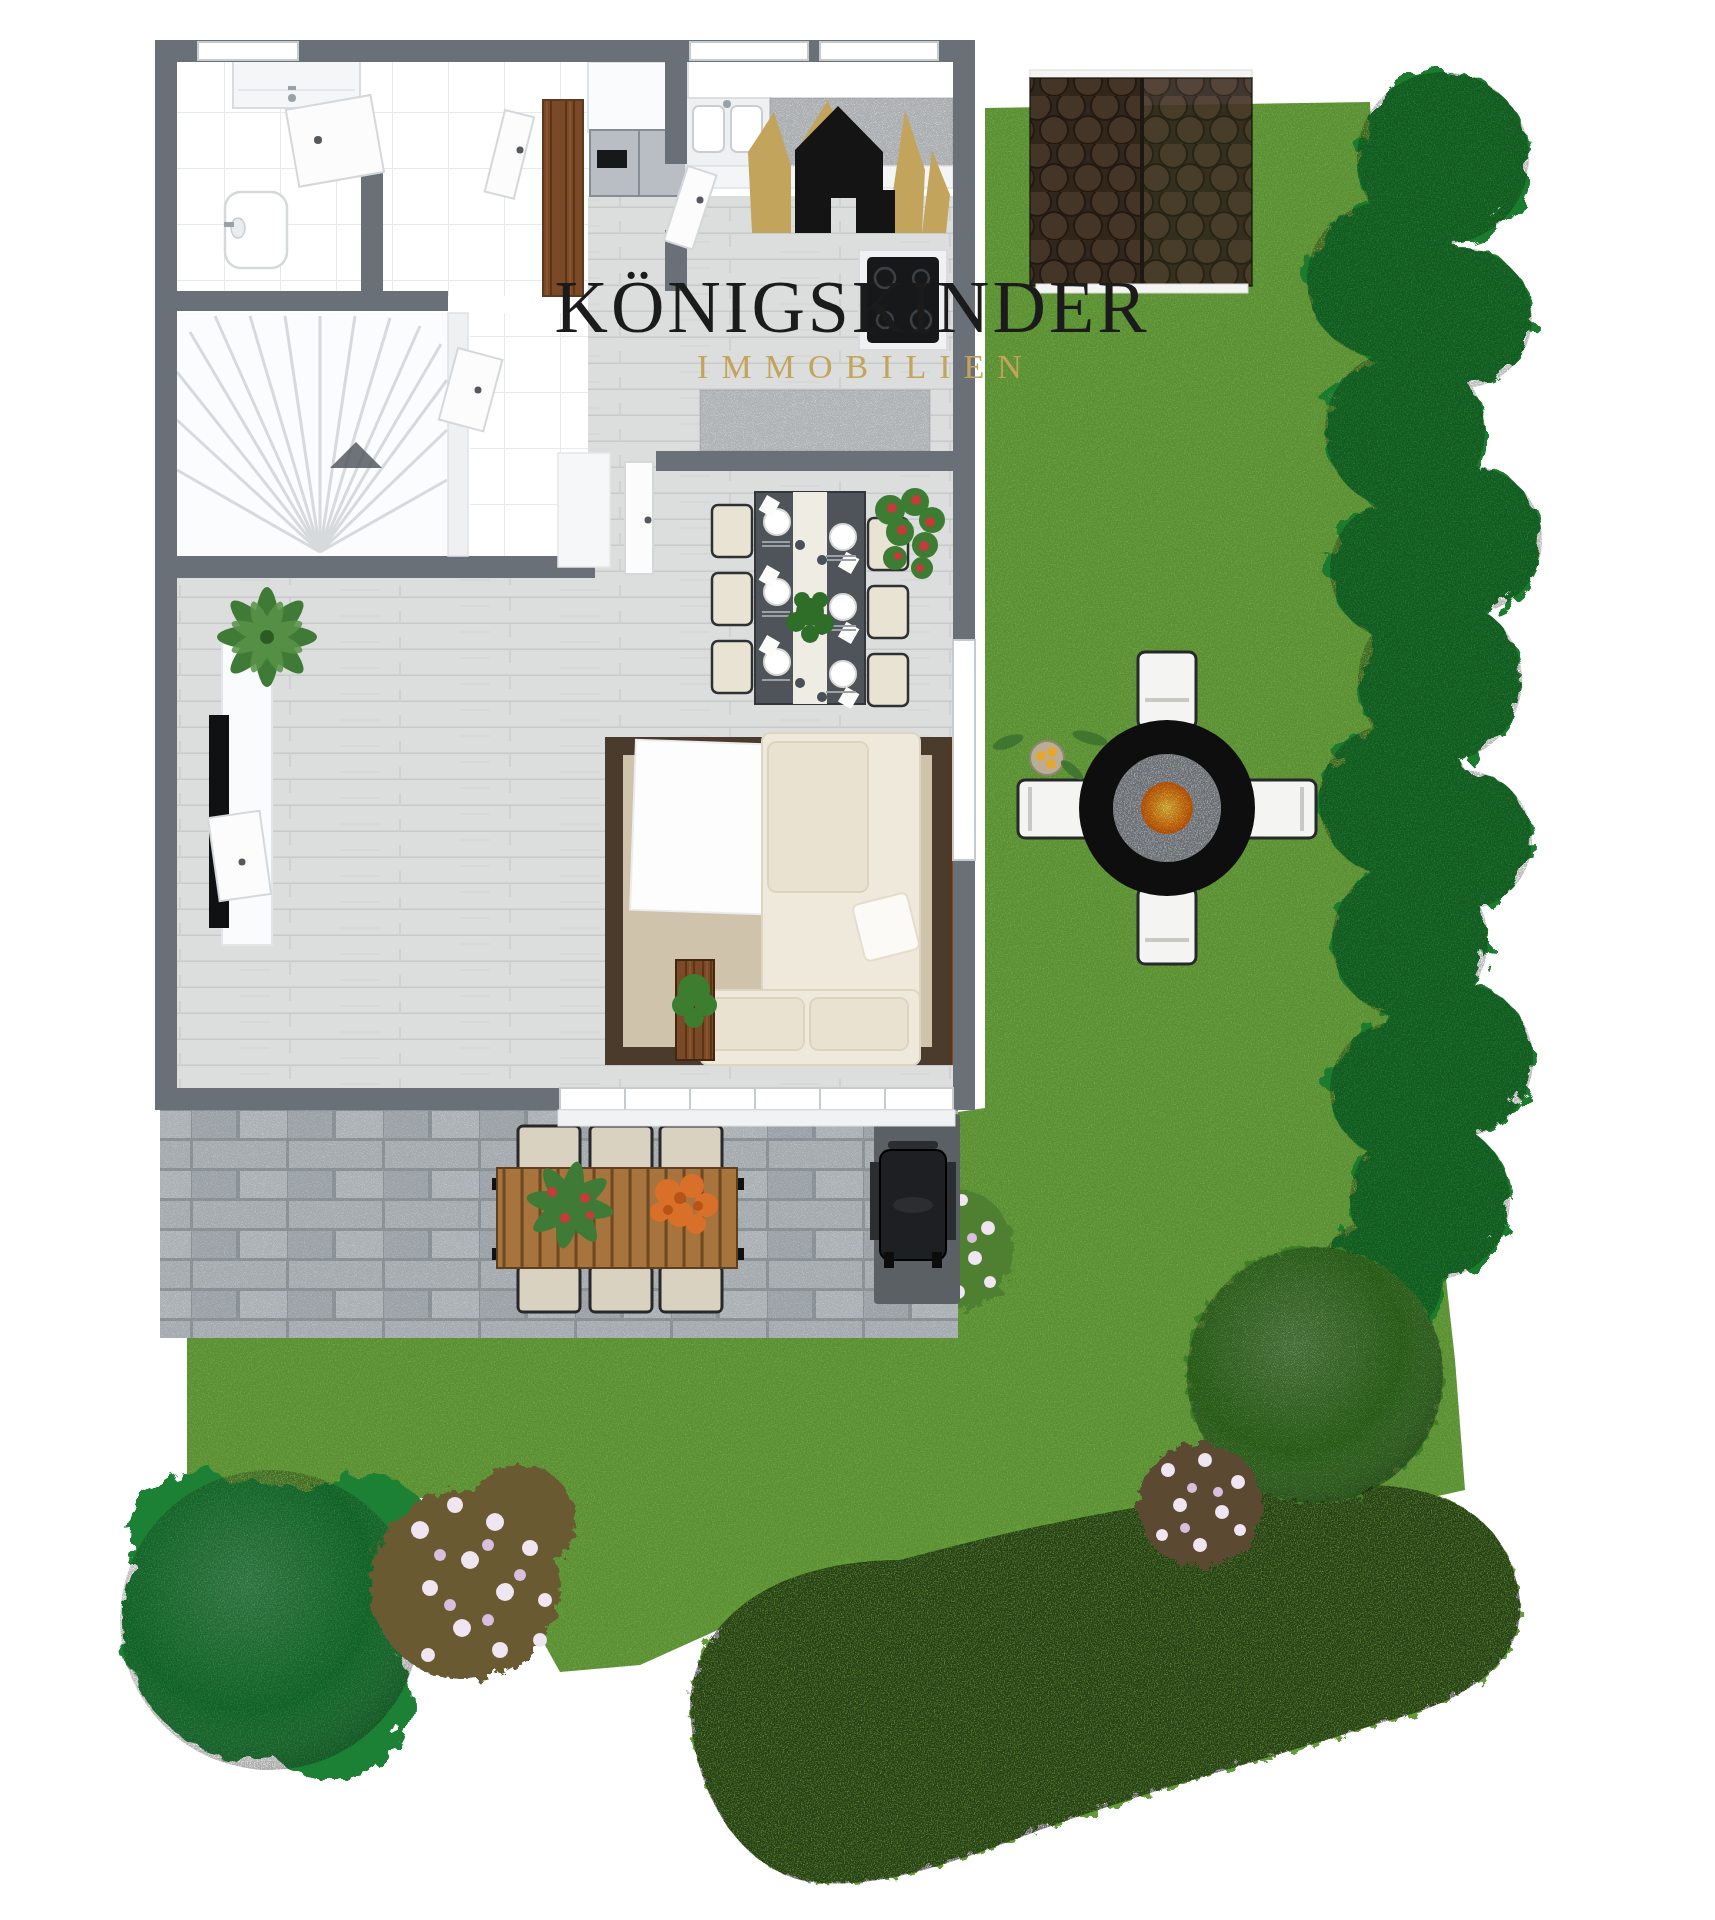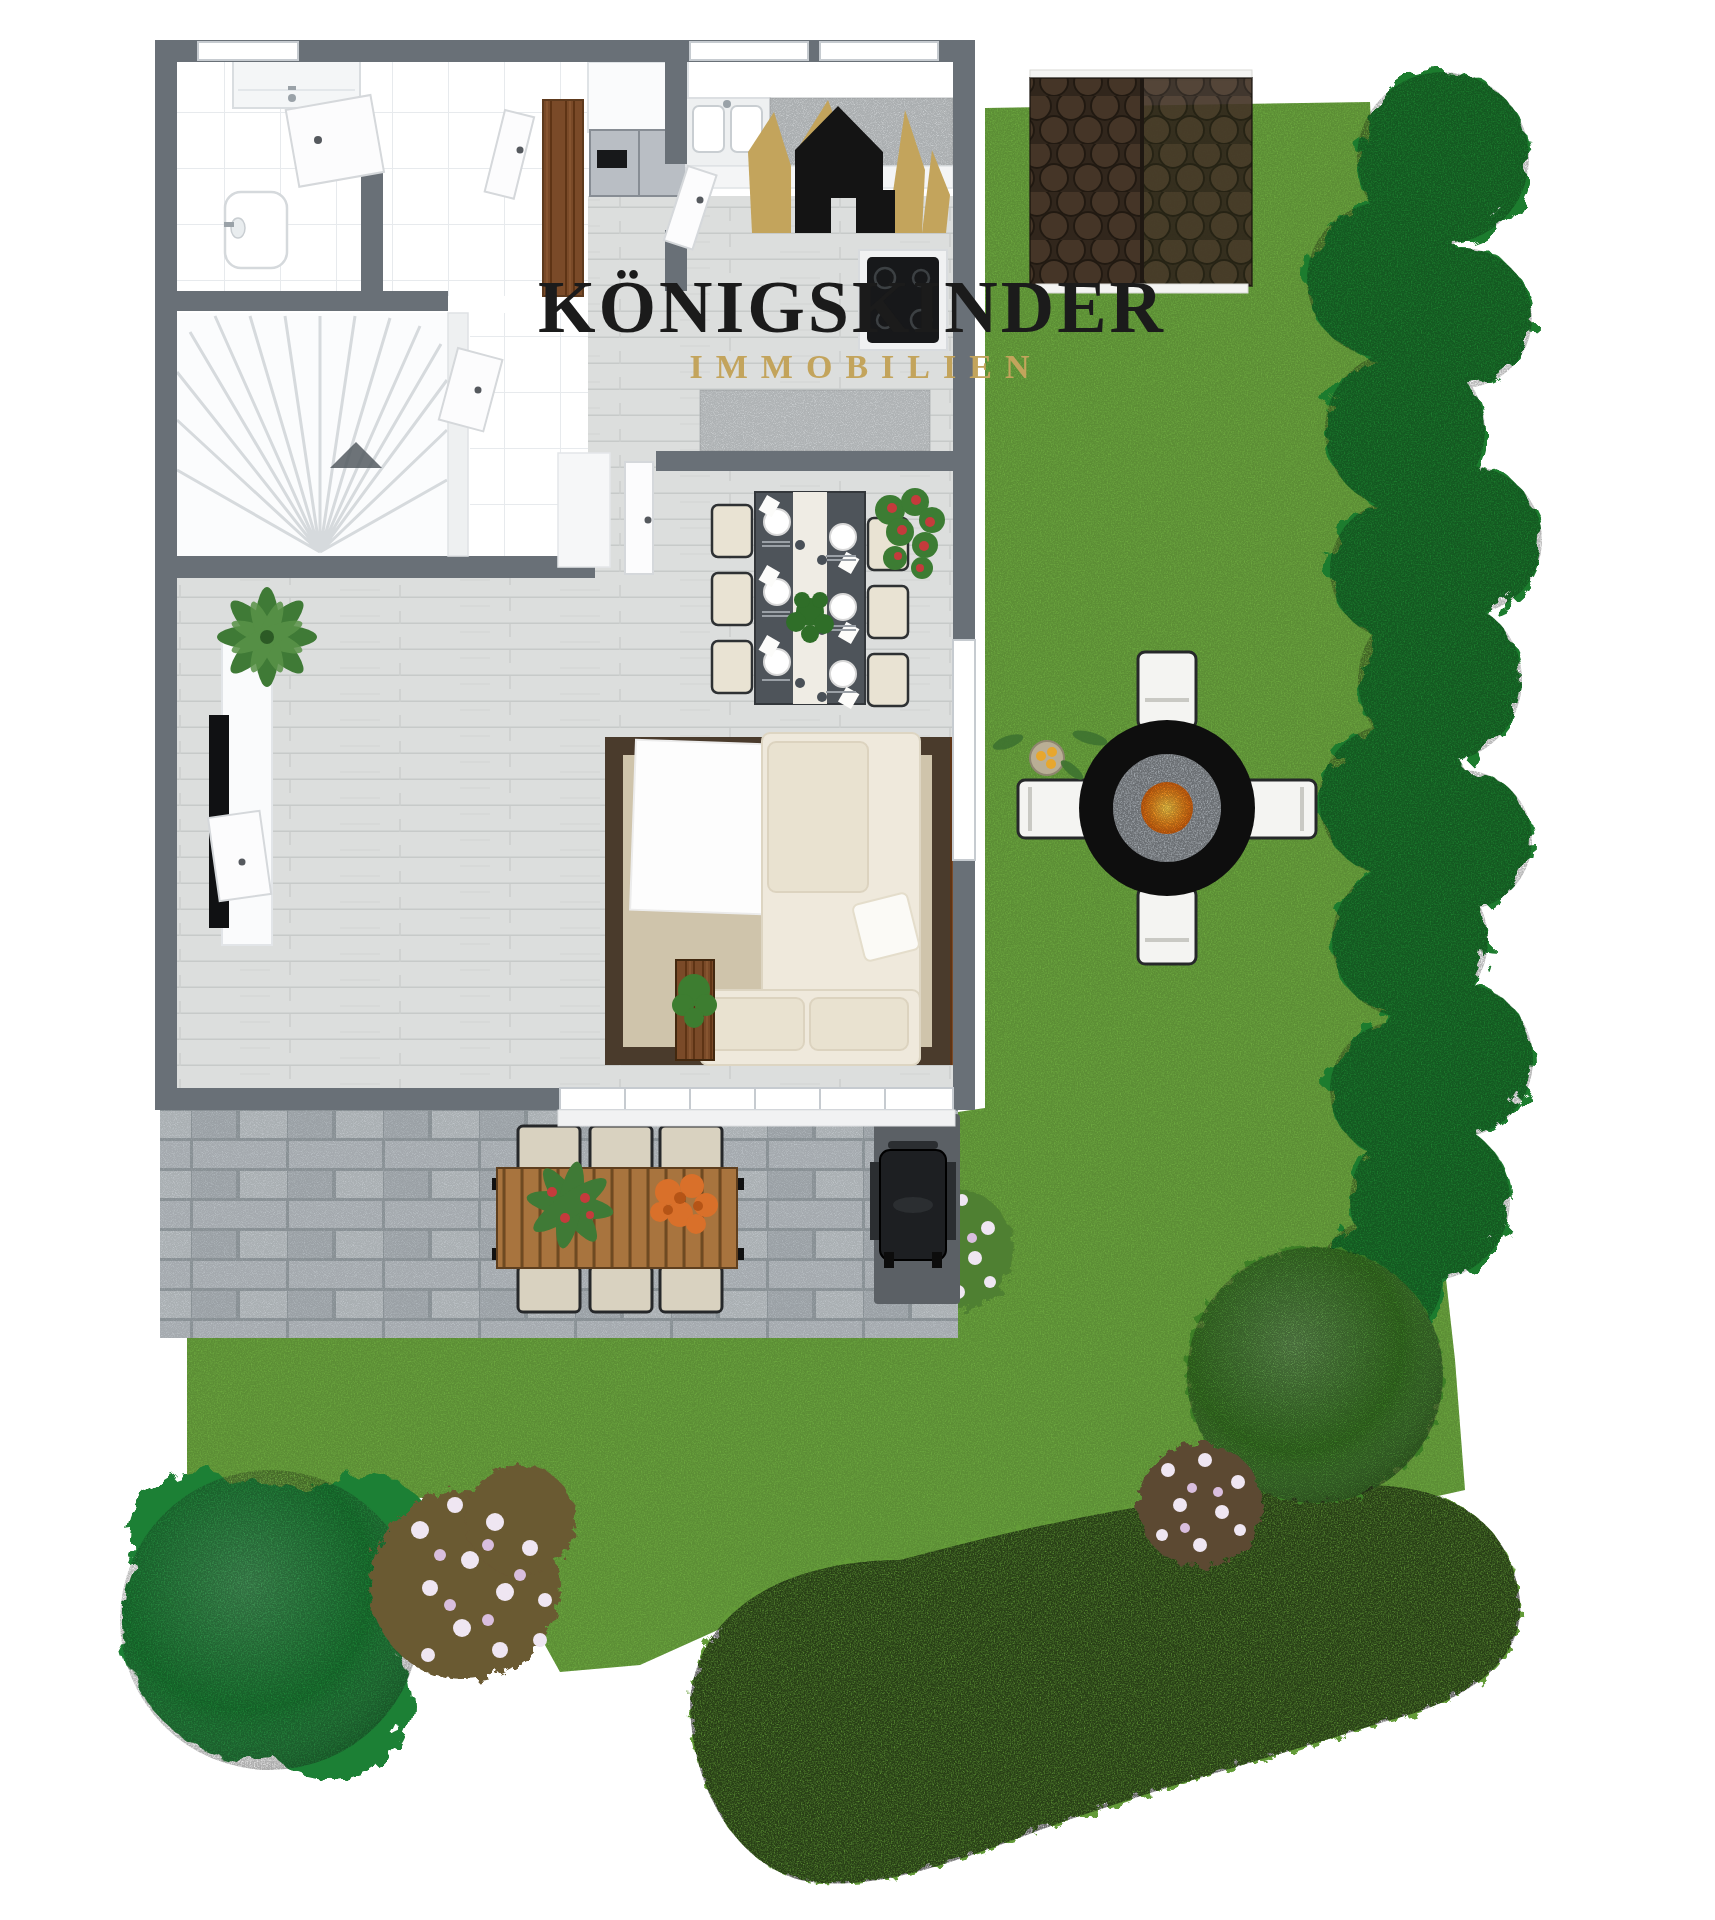--- a/index.html
+++ b/index.html
@@ -1,17 +1,17 @@
 <!DOCTYPE html>
 <html><head>
 <meta charset="utf-8">
 <style>
   html,body{margin:0;padding:0;background:#ffffff;}
   .stage{position:relative;width:1715px;height:1920px;background:#ffffff;overflow:hidden;
-         font-family:"Liberation Serif","DejaVu Serif",serif;font-weight:bold;}
+         font-family:"Liberation Serif","DejaVu Serif",serif;}
   svg{display:block}
   text{user-select:none}
 </style>
 </head>
 <body>
 
 <div class="stage">
 <svg viewBox="0 0 1715 1920" width="1715" height="1920">
   <defs>
 

